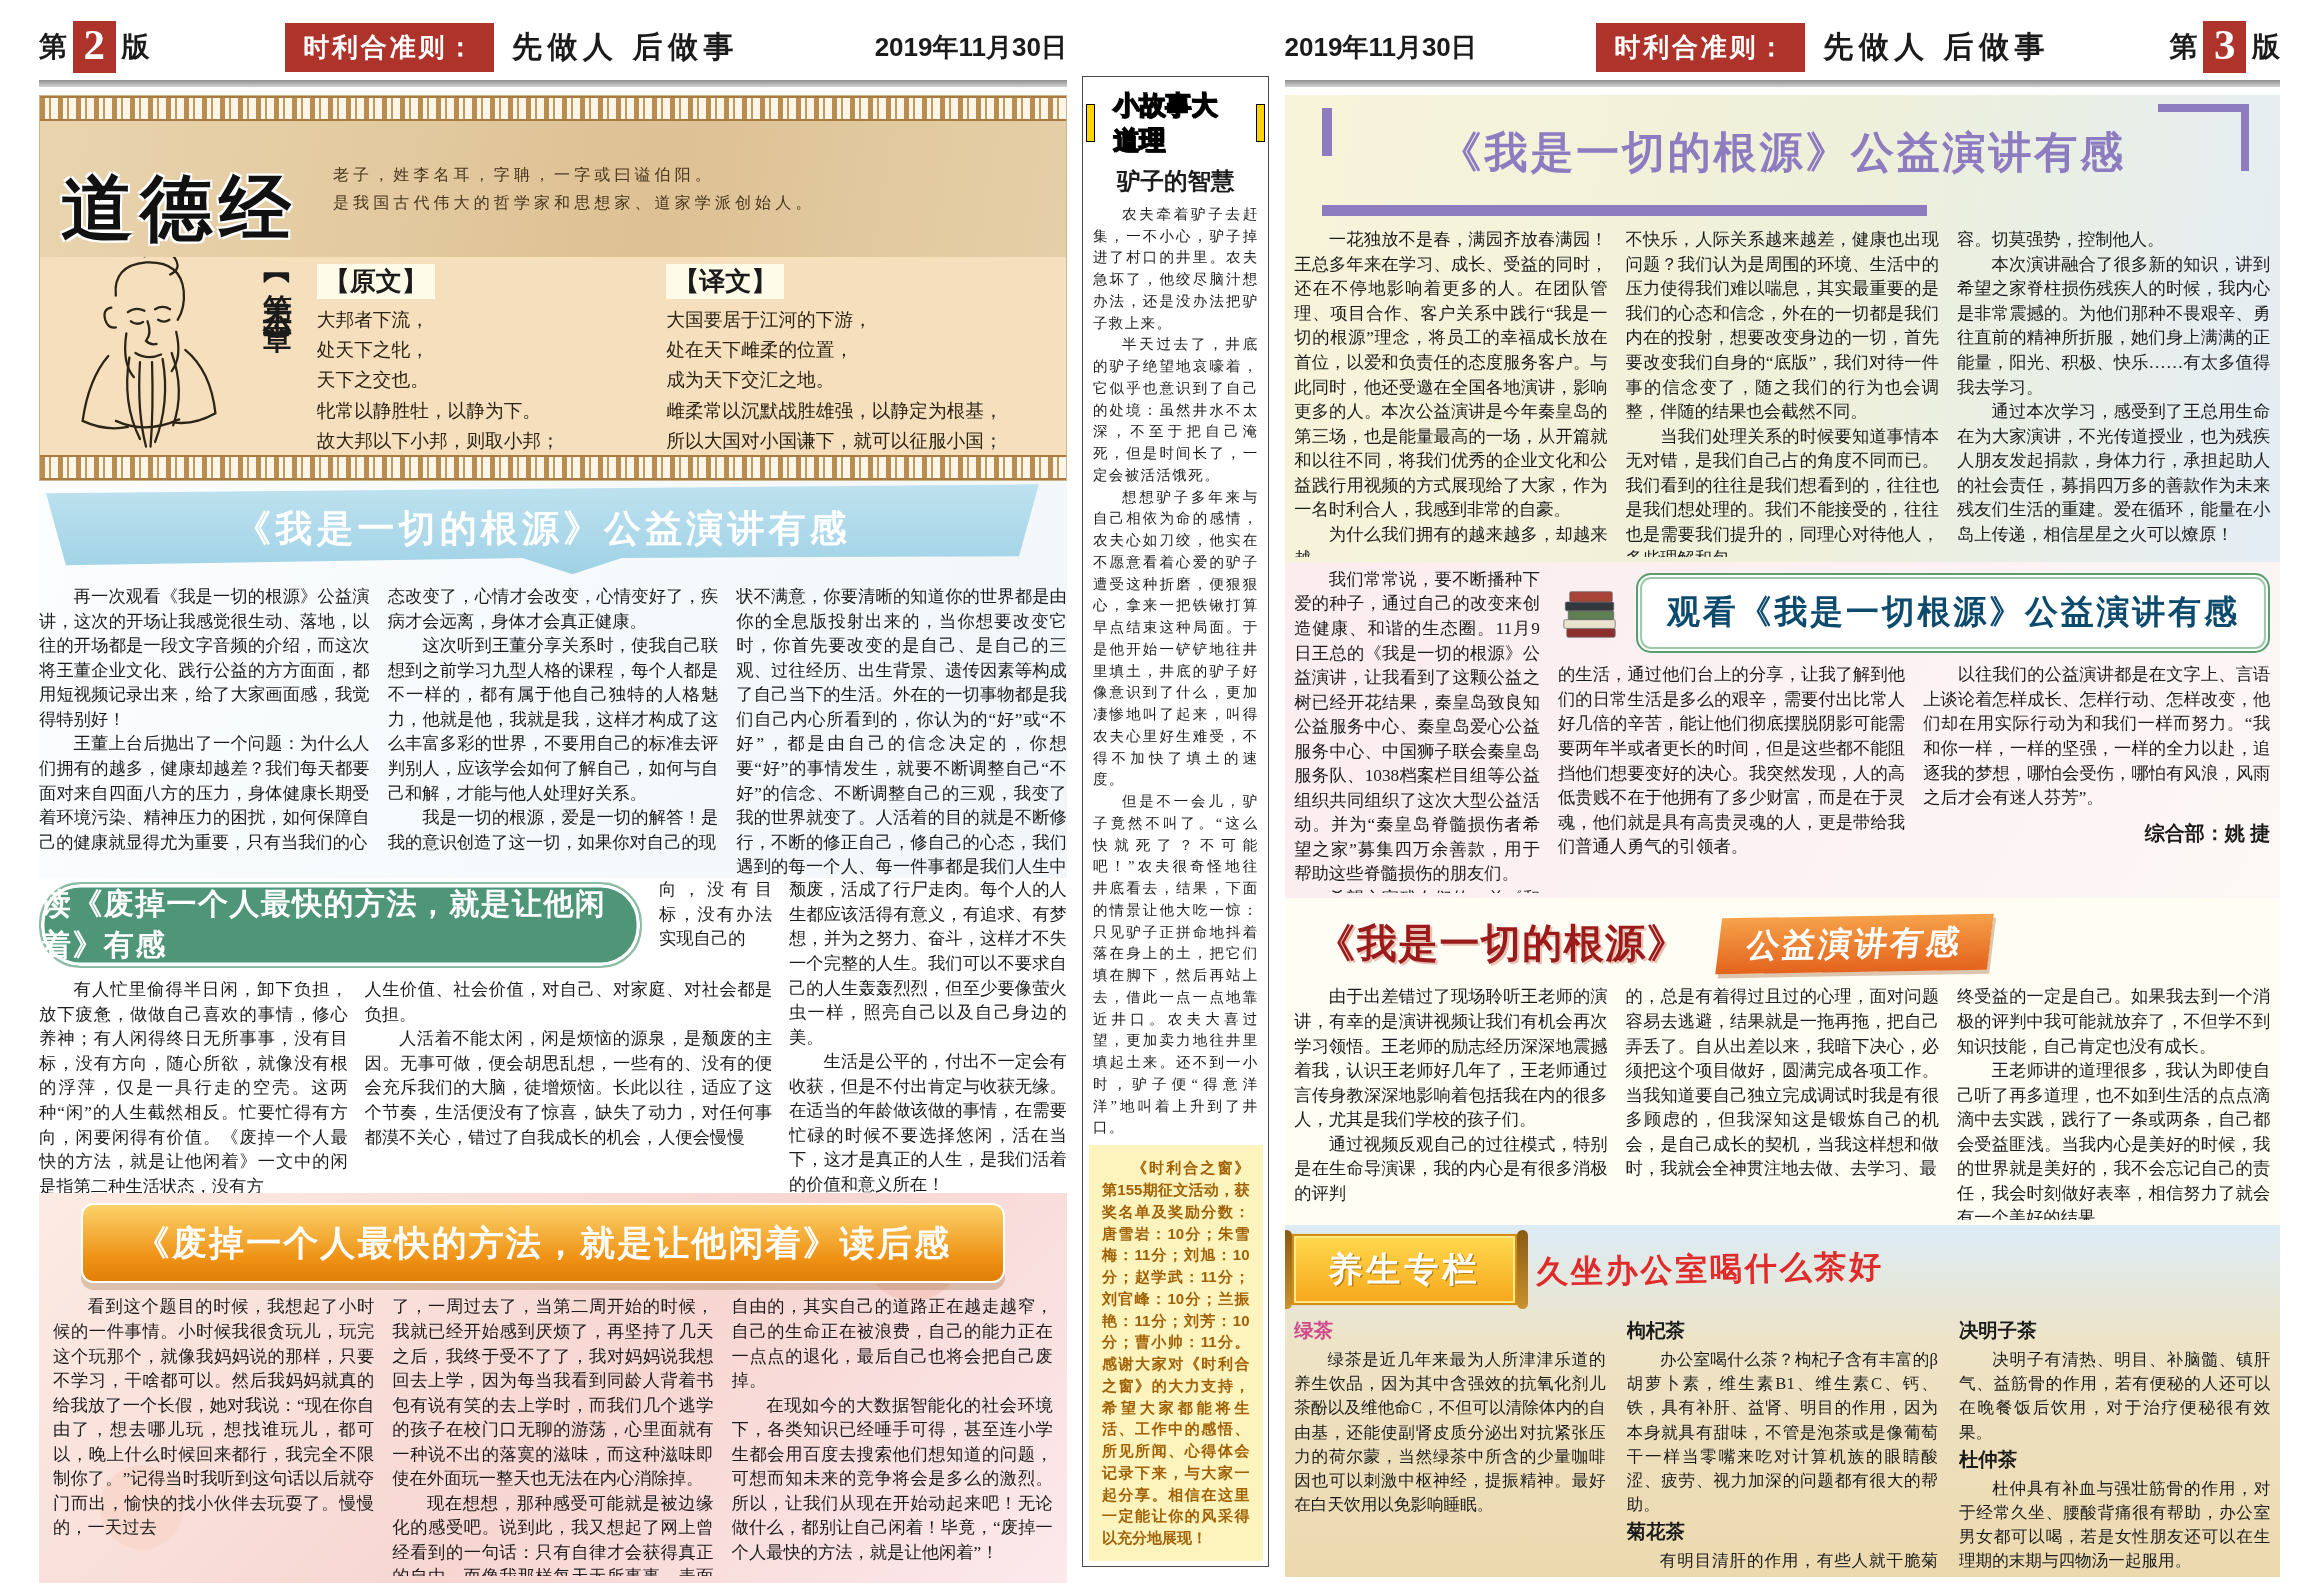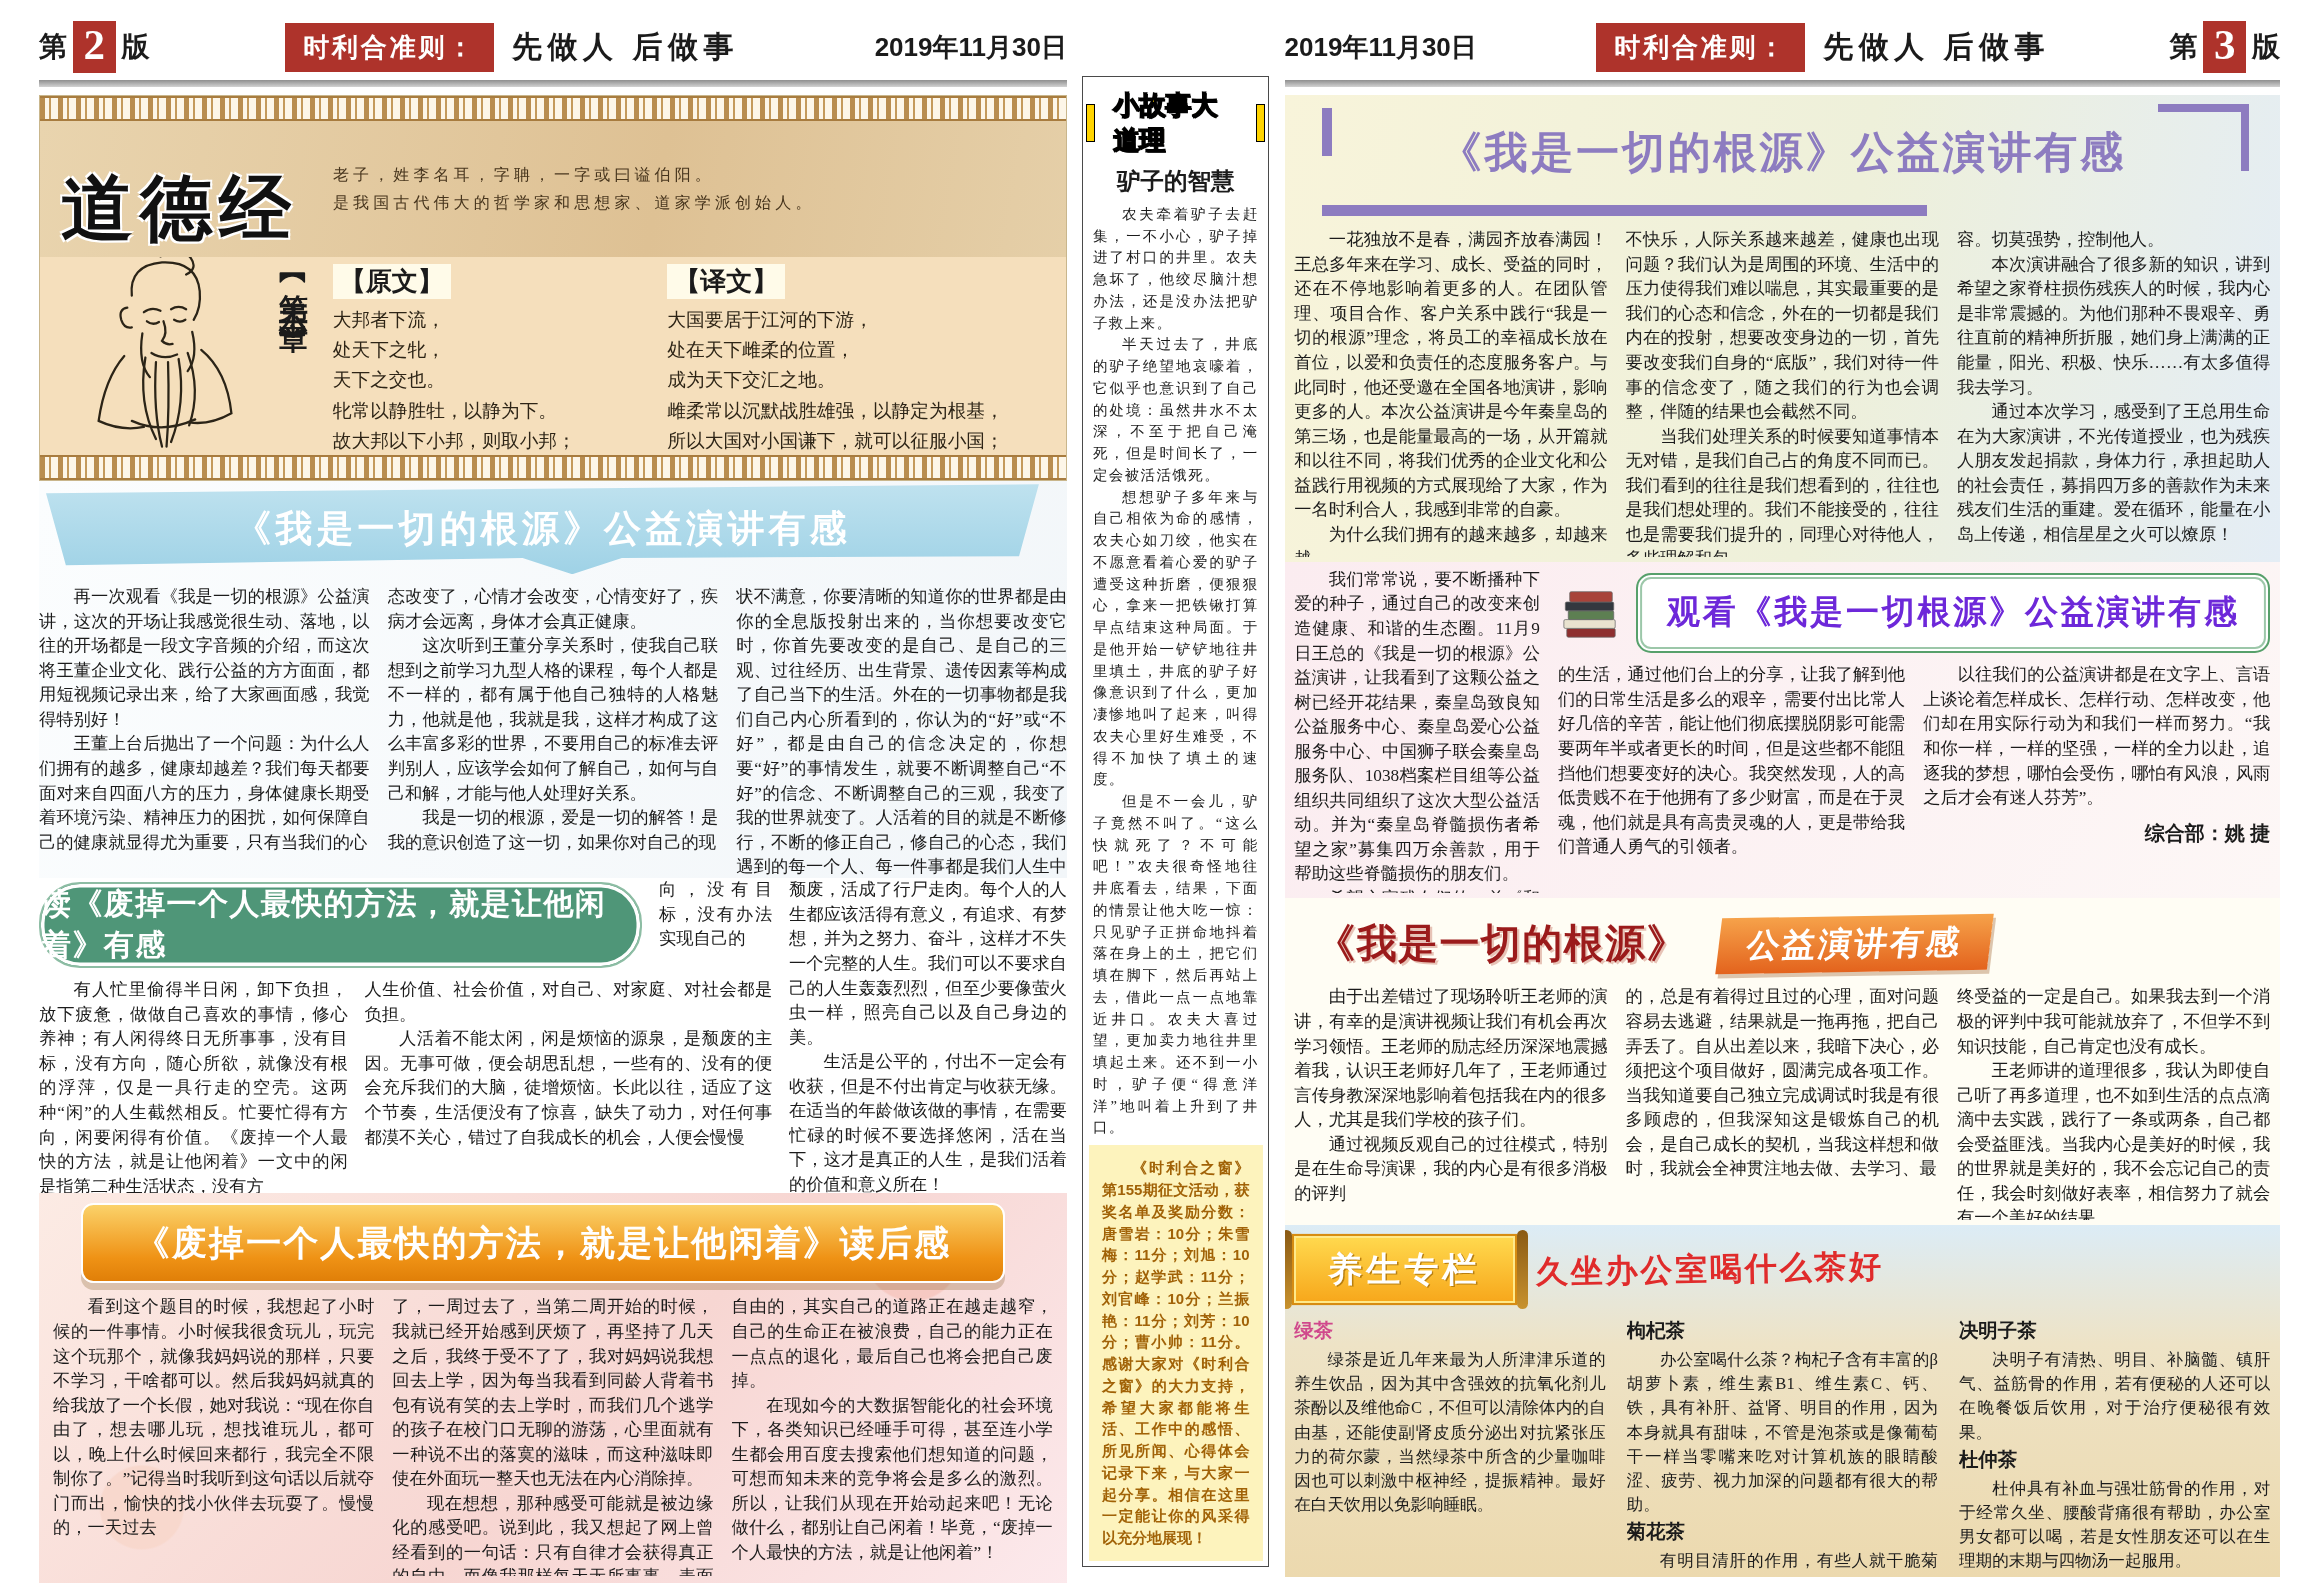--- a/index.html
+++ b/index.html
@@ -29,21 +29,21 @@
   .sig{font-family:"Liberation Sans",sans-serif;font-weight:700;font-size:20px;text-align:right;margin-top:9.7px;}
   section{overflow:hidden;}
   
   .dao{flex:0 0 384px;display:flex;flex-direction:column;border:0.7px solid #c9b68c;}
   .orn{flex:0 0 21px;background:repeating-linear-gradient(90deg,#b98d4f 0 4.8px,#fdf6e8 4.8px 9px,#c49a5c 9px 11px,#fdf6e8 11px 18px);
        border-top:2.1px solid #a87c3f;border-bottom:2.1px solid #a87c3f;}
   .daohead{flex:0 0 104px;background:linear-gradient(100deg,#e9d4ae,#dec194 60%,#e5cfa8);display:flex;align-items:center;padding:0 21px;gap:35px;}
   .daotitle{font-family:"Liberation Sans",sans-serif;font-weight:700;font-size:72px;letter-spacing:7px;color:#111;
             text-shadow:2.1px 2.1px 0 #fff,-2.1px -2.1px 0 #fff,2.1px -2.1px 0 #fff,-2.1px 2.1px 0 #fff;margin-top:40px;}
   .daointro{font-size:16px;letter-spacing:4.1px;color:#47351d;line-height:1.8;}
-  .daobody{flex:1;background:#f5dfbc;display:flex;padding:7px 28px;gap:12.4px;overflow:hidden;}
+  .daobody{flex:1;background:#f5dfbc;display:flex;padding:7px 12px;gap:12.4px;overflow:hidden;}
   .portrait{flex:0 0 187px;display:flex;align-items:center;justify-content:center;}
   .chapter{flex:0 0 53px;writing-mode:vertical-rl;text-orientation:upright;font-family:"Liberation Sans",sans-serif;
            font-weight:700;font-size:29px;letter-spacing:7px;display:flex;align-items:center;}
   .scripture{flex:1;}
   .scripture h4{margin:0 0 5.5px;font-family:"Liberation Sans",sans-serif;font-size:26px;background:#fffbe9;display:inline-block;padding:0 7px;}
   .scripture p{margin:0;font-size:18.7px;line-height:1.62;color:#2d2416;}
   
   .bannerA{flex:0 0 90px;margin:2.8px 28px 11px 7px;background:linear-gradient(#bfe2ef,#9fd2e6);
            clip-path:polygon(0 10%,100% 0,98% 80%,58% 82%,53% 100%,48% 82%,2% 90%);
            display:flex;align-items:center;justify-content:center;}
@@ -81,21 +81,21 @@
   .titleD h2{margin:0;color:#8d7cc0;font-family:"Liberation Sans",sans-serif;font-weight:700;font-size:43px;letter-spacing:2.8px;}
   .titleD .tick{position:absolute;left:28px;top:7px;width:9.7px;height:48px;background:#8d7cc0;}
   .titleD .brk{position:absolute;right:21px;top:2.8px;width:83px;height:59px;border-top:8.3px solid #8d7cc0;border-right:8.3px solid #8d7cc0;}
   .underD{flex:0 0 11px;background:#8d7cc0;width:62%;margin:0 0 12.4px 28px;}
   .artE{flex:0 0 325px;display:grid;grid-template-columns:0.92fr 1.3fr 1.3fr;grid-template-rows:auto 1fr;gap:5.5px 18px;
         background:linear-gradient(120deg,#fbecf0,#fdf7f6);padding:5.5px 9.7px;}
   .introE{grid-area:1/1/3/2;}
   .bannerE{grid-area:1/2/2/4;display:flex;align-items:center;gap:12.4px;height:90px;}
   .bannerE .frame{flex:1;border:2.8px solid #57a06b;border-radius:15px;box-shadow:inset 0 0 0 2.1px #fff,inset 0 0 0 4.1px #9cc7a9;
                   display:flex;align-items:center;justify-content:center;height:76px;background:#fff;}
-  .bannerE .frame span{color:#6d28d9;font-family:Liberation Sans, sans-serif;font-weight:700;font-size:33px;letter-spacing:2.8px;}
+  .bannerE .frame span{color:#0c4a6e;font-family:Liberation Sans, sans-serif;font-weight:700;font-size:33px;letter-spacing:2.8px;}
   .colE1{grid-area:2/2/3/3;} .colE2{grid-area:2/3/3/4;}
   .artF{flex:0 0 318px;display:flex;flex-direction:column;background:#fffdf4;padding:4.1px 9.7px;}
   .titleF{flex:0 0 83px;display:flex;align-items:center;gap:31px;padding-left:21px;}
   .titleF .main{color:#9b1b1b;font-family:"Liberation Sans",sans-serif;font-weight:700;font-size:40px;
                 text-shadow:2.1px 2.1px 0 #e7c3b6;letter-spacing:1.4px;}
   .titleF .ribbon{background:linear-gradient(#f6a24a,#e3631d);color:#fff;font-family:"Liberation Sans",sans-serif;
                   font-weight:700;font-size:33px;padding:5.5px 28px;transform:skew(-8deg) rotate(-1deg);
                   box-shadow:2.8px 4.1px 0 rgba(140,70,10,.3);letter-spacing:2.8px;}
   .health{flex:1;display:flex;flex-direction:column;padding:7px 9.7px;
           background:linear-gradient(180deg,#dcecf6 0,#eee3c6 34%,#ecd9ae 100%);}

